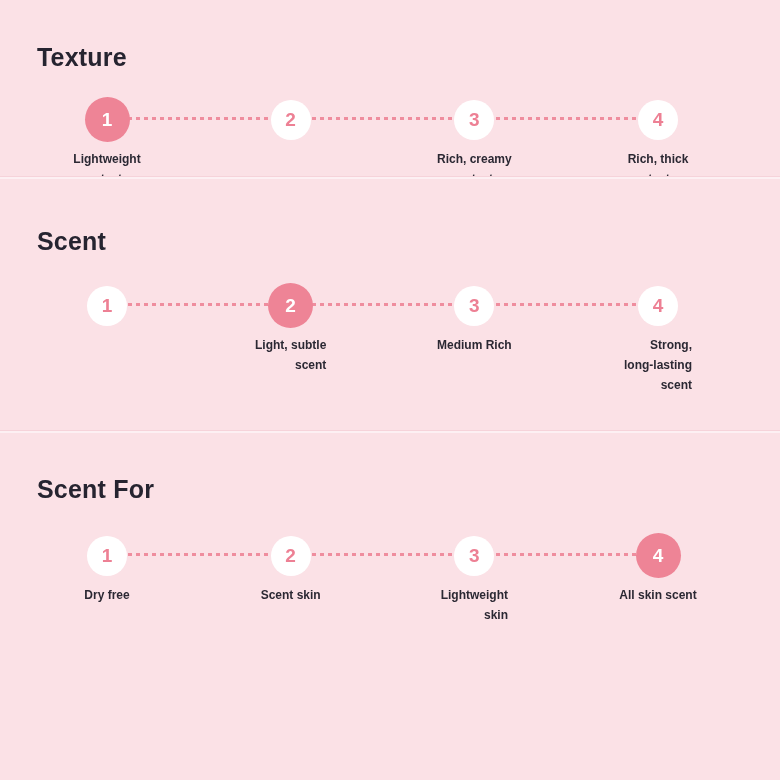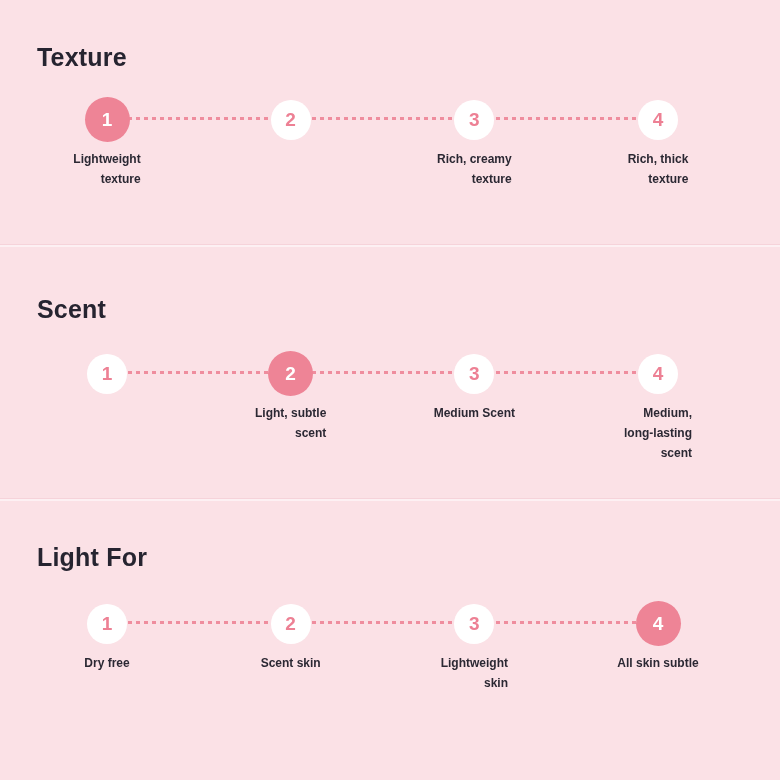--- a/index.html
+++ b/index.html
@@ -9,21 +9,21 @@
   }
   *{box-sizing:border-box;margin:0;padding:0;}
   html,body{width:780px;height:780px;}
   body{
     background:var(--bg);
     font-family:"Liberation Sans","DejaVu Sans",sans-serif;
     color:var(--text);
     overflow:hidden;
   }
   .sec{position:relative;overflow:hidden;}
-  .sec-0{height:244px;}
+  .sec-0{height:176px;}
   .sec-1{height:251px;}
   .sec-2{height:283px;}
   .divider{height:3px;background:var(--divider);border-top:1px solid var(--divider-edge);}
   h2.title{
     font-size:25px;line-height:29px;font-weight:700;color:var(--title);
     letter-spacing:.2px;
   }
   .sec-0 h2.title{margin:43px 0 0 37px;}
   .sec-1 h2.title{margin:48px 0 0 37px;}
   .sec-2 h2.title{margin:42px 0 0 37px;}
@@ -108,37 +108,37 @@
         <div class="cwrap">
             <div class="circle active">2</div>
           </div>
         <div class="label">Light, subtle
 scent</div>
       </div>
       <div class="step" style="--i:2">
         <div class="cwrap">
             <div class="circle">3</div>
           </div>
-        <div class="label">Medium Scent</div>
+        <div class="label">Medium Rich</div>
       </div>
       <div class="step" style="--i:3">
         <div class="cwrap">
             <div class="circle">4</div>
           </div>
-        <div class="label">Medium,
+        <div class="label">Strong,
 long-lasting
 scent</div>
       </div>
     </div>
   </section>
 
   <div class="divider"></div>
 
   <section class="sec sec-2">
-    <h2 class="title">Light For</h2>
+    <h2 class="title">Scent For</h2>
     <div class="track">
       <div class="dash"></div>
       <div class="step" style="--i:0">
         <div class="cwrap">
             <div class="circle">1</div>
           </div>
         <div class="label">Dry free</div>
       </div>
       <div class="step" style="--i:1">
         <div class="cwrap">
@@ -150,18 +150,18 @@
         <div class="cwrap">
             <div class="circle">3</div>
           </div>
         <div class="label">Lightweight
 skin</div>
       </div>
       <div class="step" style="--i:3">
         <div class="cwrap">
             <div class="circle active">4</div>
           </div>
-        <div class="label">All skin subtle</div>
+        <div class="label">All skin scent</div>
       </div>
     </div>
   </section>
 
 </main>
 
 </body></html>

